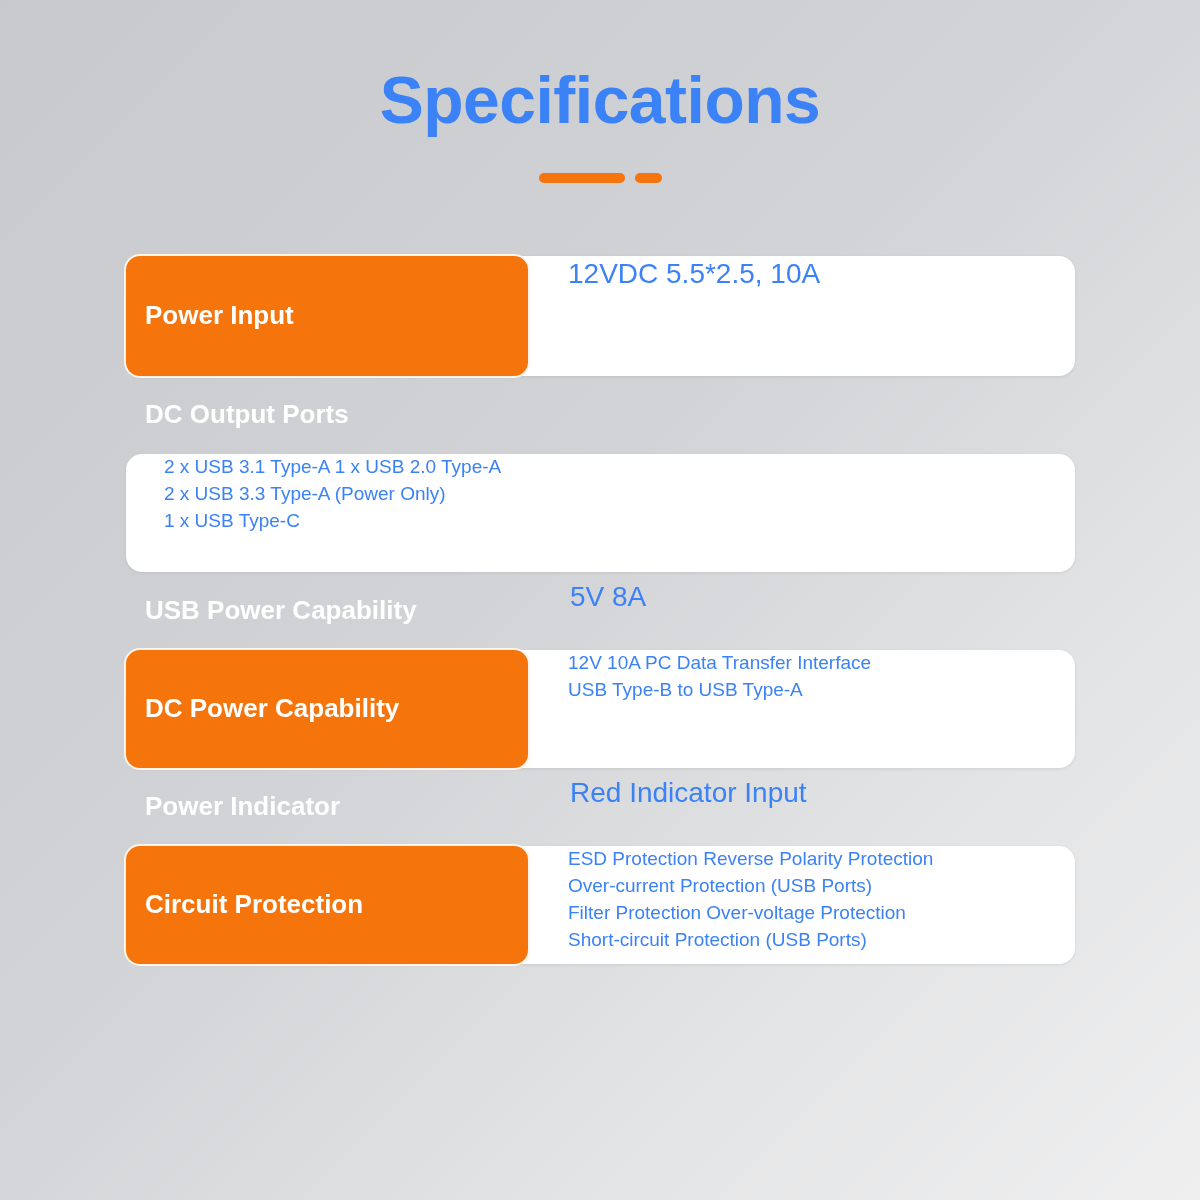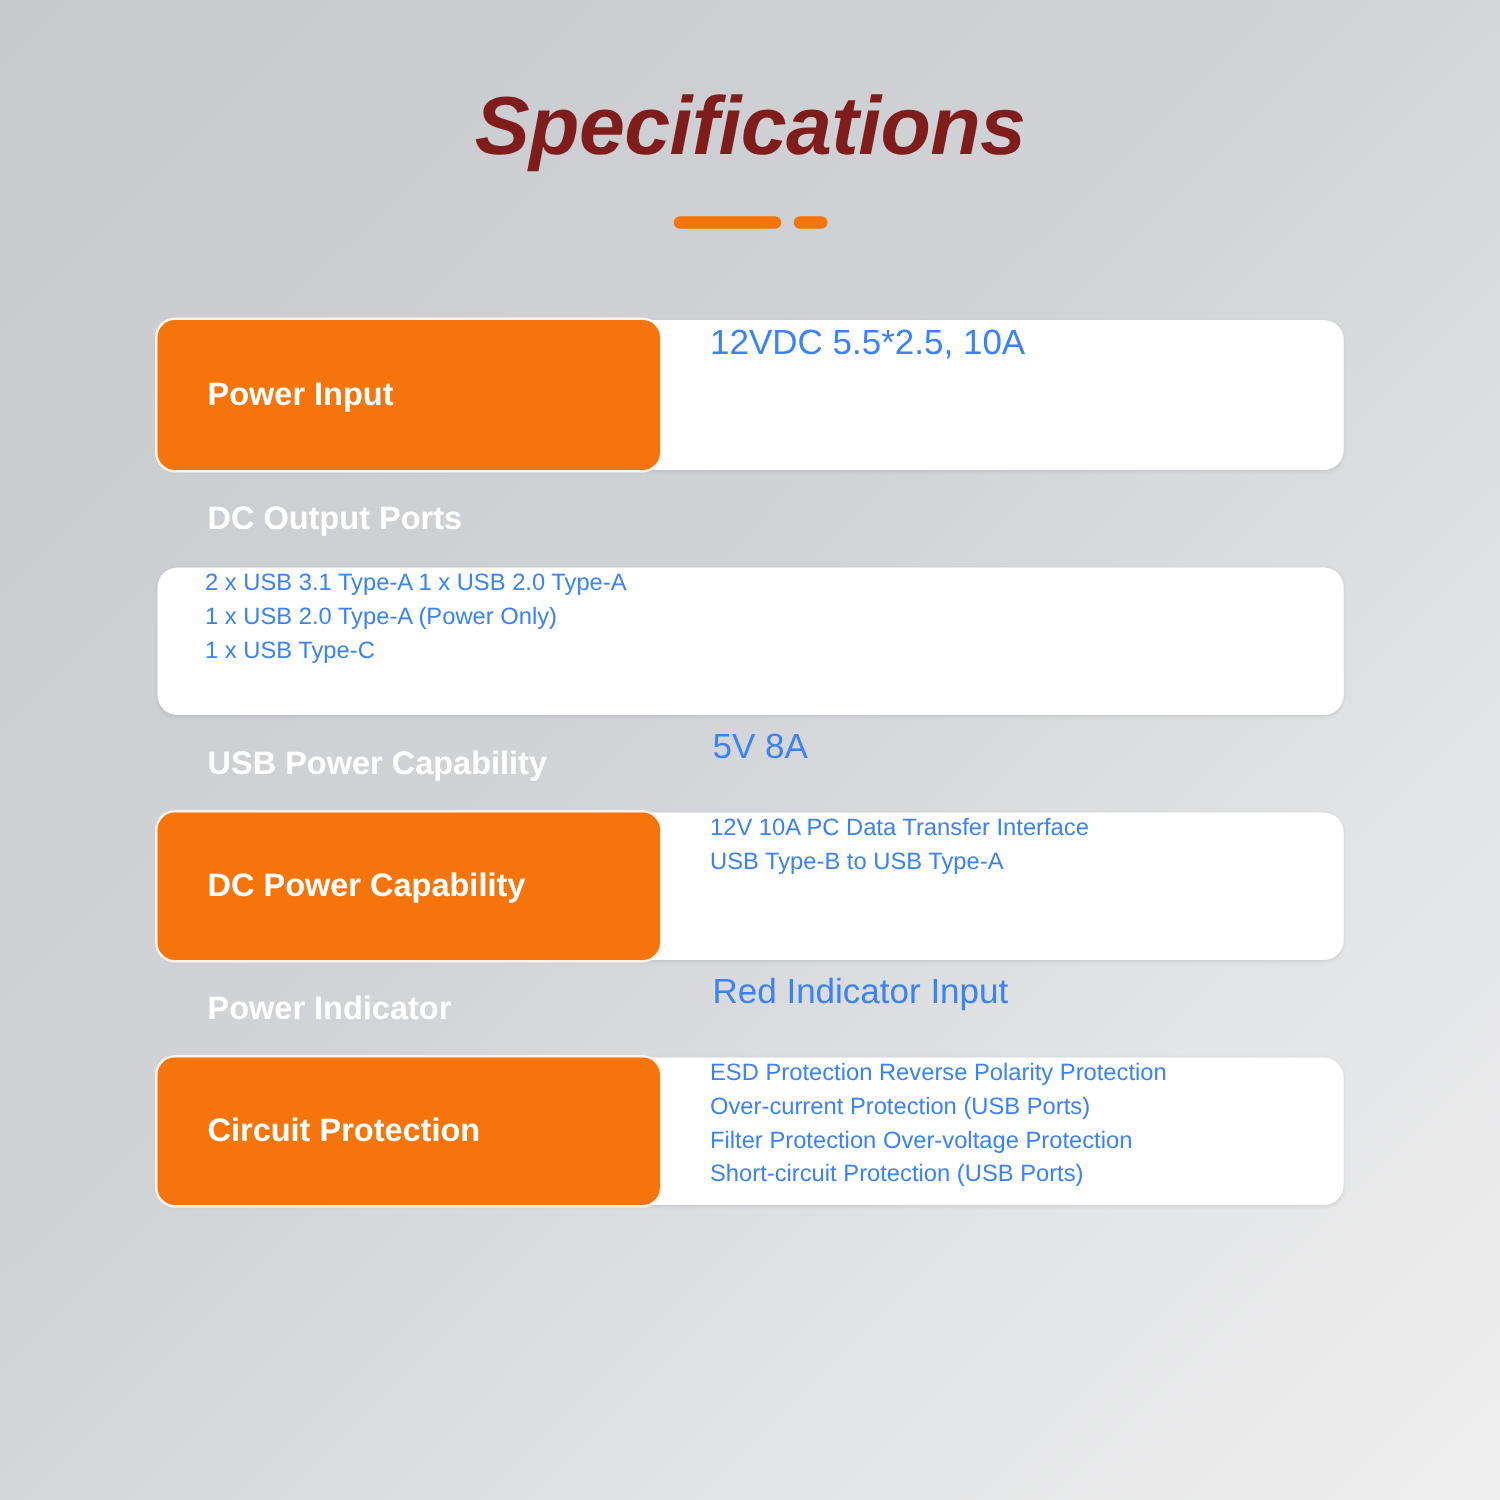--- a/index.html
+++ b/index.html
@@ -23,25 +23,24 @@
   }
 
   
   .header {
     padding-top: 66px;
     text-align: center;
   }
   .page-title {
     font-size: 66px;
     font-weight: bold;
-    color: #7f1d1d;
+    color: #3b82f6;
     letter-spacing: -0.5px;
     line-height: 1.05;
     margin: 0;
-    font-style: italic;
   }
   .divider {
     margin-top: 38px;
     display: flex;
     justify-content: center;
     align-items: center;
     gap: 10px;
   }
   .divider-long {
     width: 86px;
@@ -79,21 +78,21 @@
   .spec-row.plain {
     background: transparent;
   }
 
   .spec-label {
     width: 406px;
     flex: 0 0 406px;
     box-sizing: border-box;
     display: flex;
     align-items: center;
-    padding-left: 40px;
+    padding-left: 19px;
     border-radius: 16px;
     font-size: 26px;
     font-weight: bold;
     line-height: 1.2;
   }
   .spec-row.filled > .spec-label {
     background: #f5740b;
     color: #ffffff;
     border: 2px solid rgba(255,255,255,0.92);
     margin: -2px 0 -2px -2px;
@@ -152,21 +151,21 @@
         <div class="spec-value size-lg">
           <div class="v-line">12VDC 5.5*2.5, 10A</div>
         </div>
       </div>
       <div class="spec-row plain h-64">
         <div class="spec-label">DC Output Ports</div>
       </div>
       <div class="spec-row filled h-118">
         <div class="spec-value size-sm">
           <div class="v-line">2 x USB 3.1 Type-A 1 x USB 2.0 Type-A</div>
-          <div class="v-line">1 x USB 2.0 Type-A (Power Only)</div>
+          <div class="v-line">2 x USB 3.3 Type-A (Power Only)</div>
           <div class="v-line">1 x USB Type-C</div>
         </div>
       </div>
       <div class="spec-row plain h-64">
         <div class="spec-label">USB Power Capability</div>
         <div class="spec-value size-lg">
           <div class="v-line">5V 8A</div>
         </div>
       </div>
       <div class="spec-row filled h-118">

